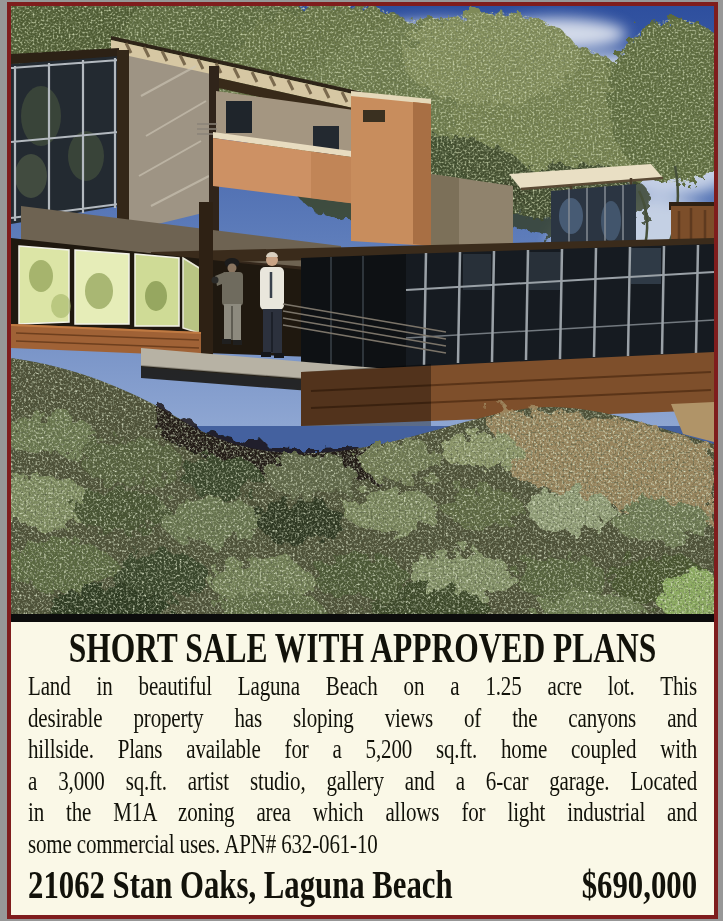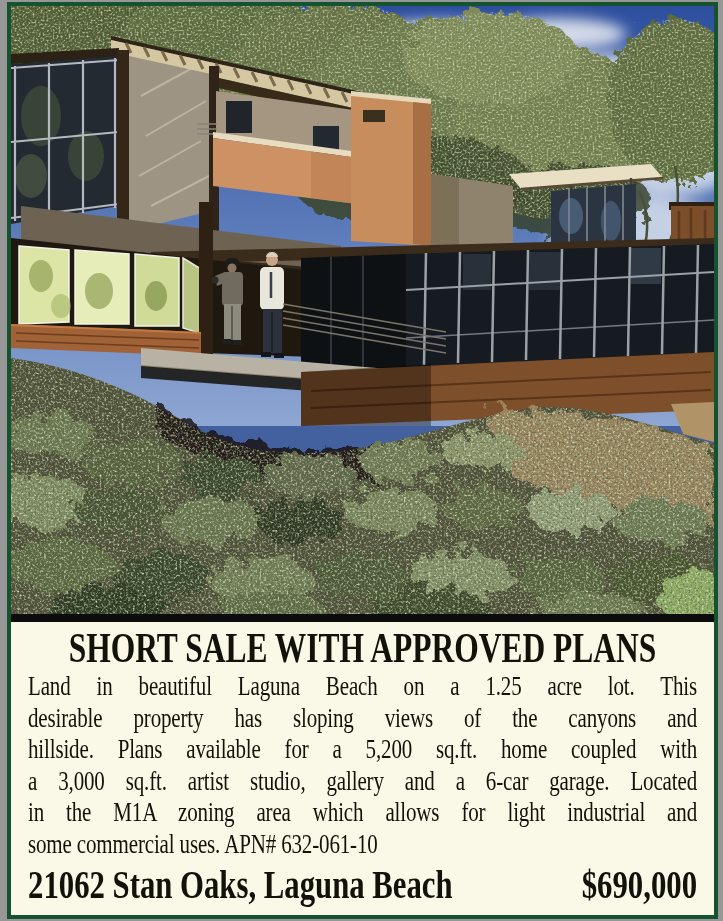--- a/index.html
+++ b/index.html
@@ -1,20 +1,20 @@
 <!DOCTYPE html>
 <html><head>
 <meta charset="utf-8">
 <style>
   * { margin:0; padding:0; box-sizing:border-box; }
   html,body { width:723px; height:921px; }
   body { background:#979797; overflow:hidden; font-family:"Liberation Serif", serif; }
   .page { position:relative; width:723px; height:921px; background:#979797; }
   .ad { position:absolute; left:7px; top:2px; width:711px; height:917px;
-        border:4px solid #14532d; background:#faf8e7; }
+        border:4px solid #7f1d1d; background:#faf8e7; }
   .photo { width:703px; height:616px; border-bottom:8px solid #0c0c0c;
            overflow:hidden; background:#44619f; }
   .photo svg { display:block; width:703px; height:616px; }
   .panel { height:285px; padding:4px 0 0 17px; overflow:hidden; color:#12120a; }
   .condense { width:892px; transform:scaleX(0.75); transform-origin:0 0; }
   .headline { font-weight:bold; font-size:42px; line-height:44px;
               text-align:center; white-space:nowrap; }
   .bline { font-size:28px; line-height:31.5px; letter-spacing:-0.2px;
            text-align:justify; text-align-last:justify; }
   .bline.last { text-align:left; text-align-last:left; }

